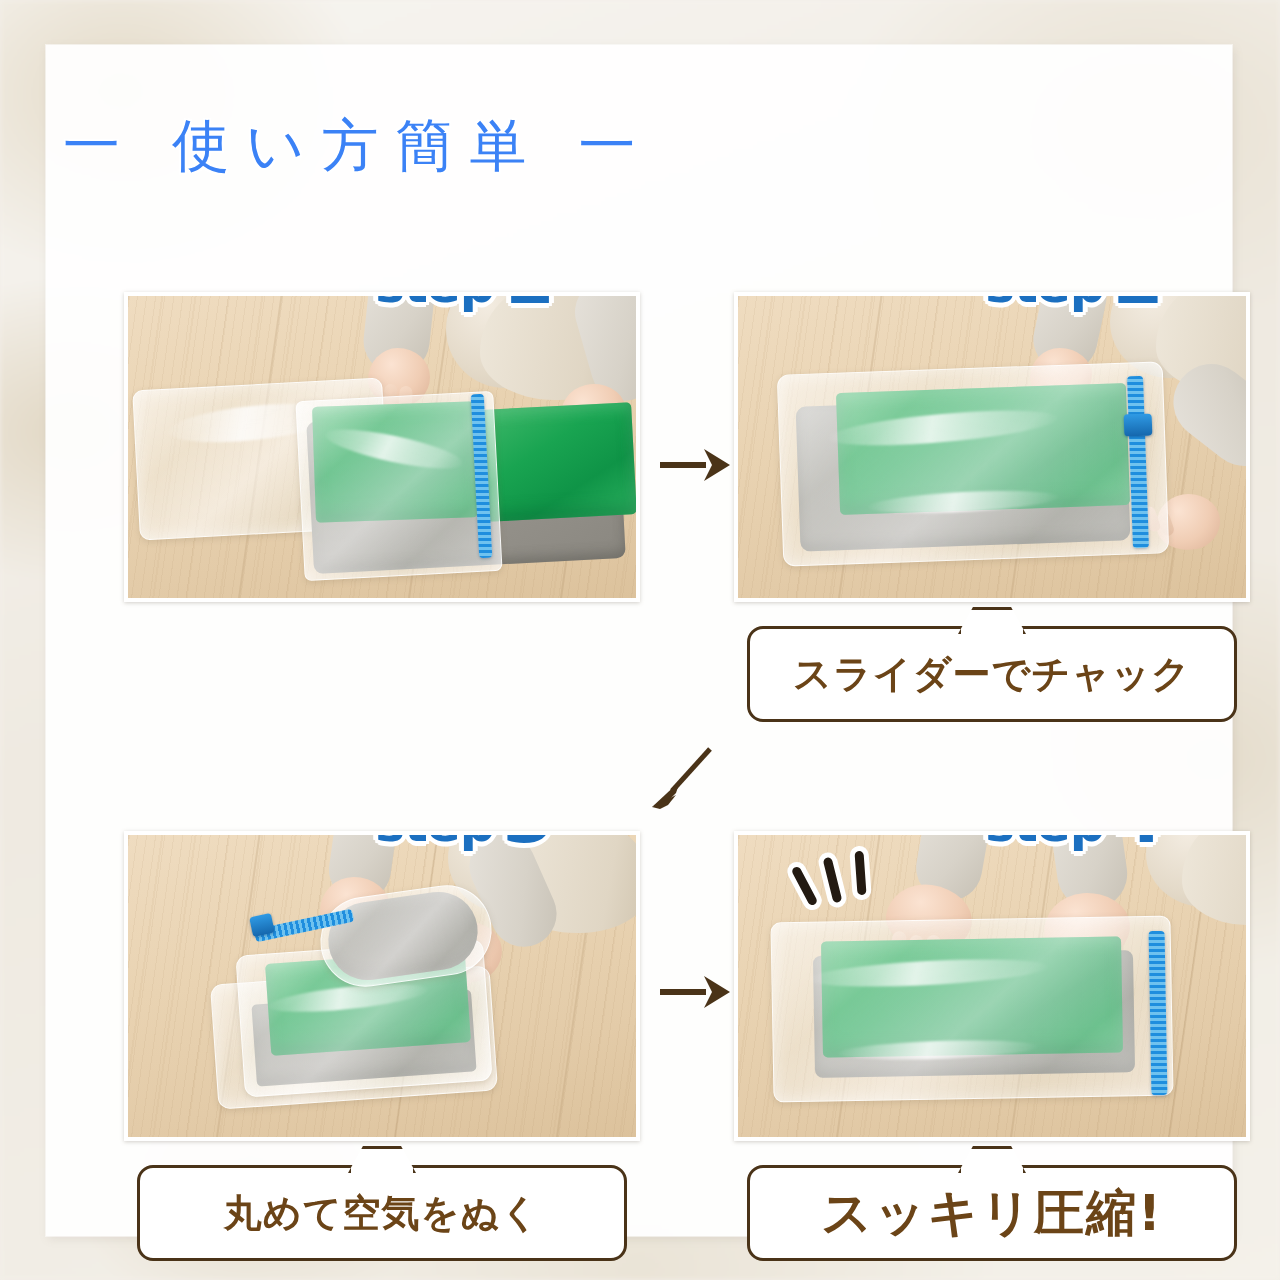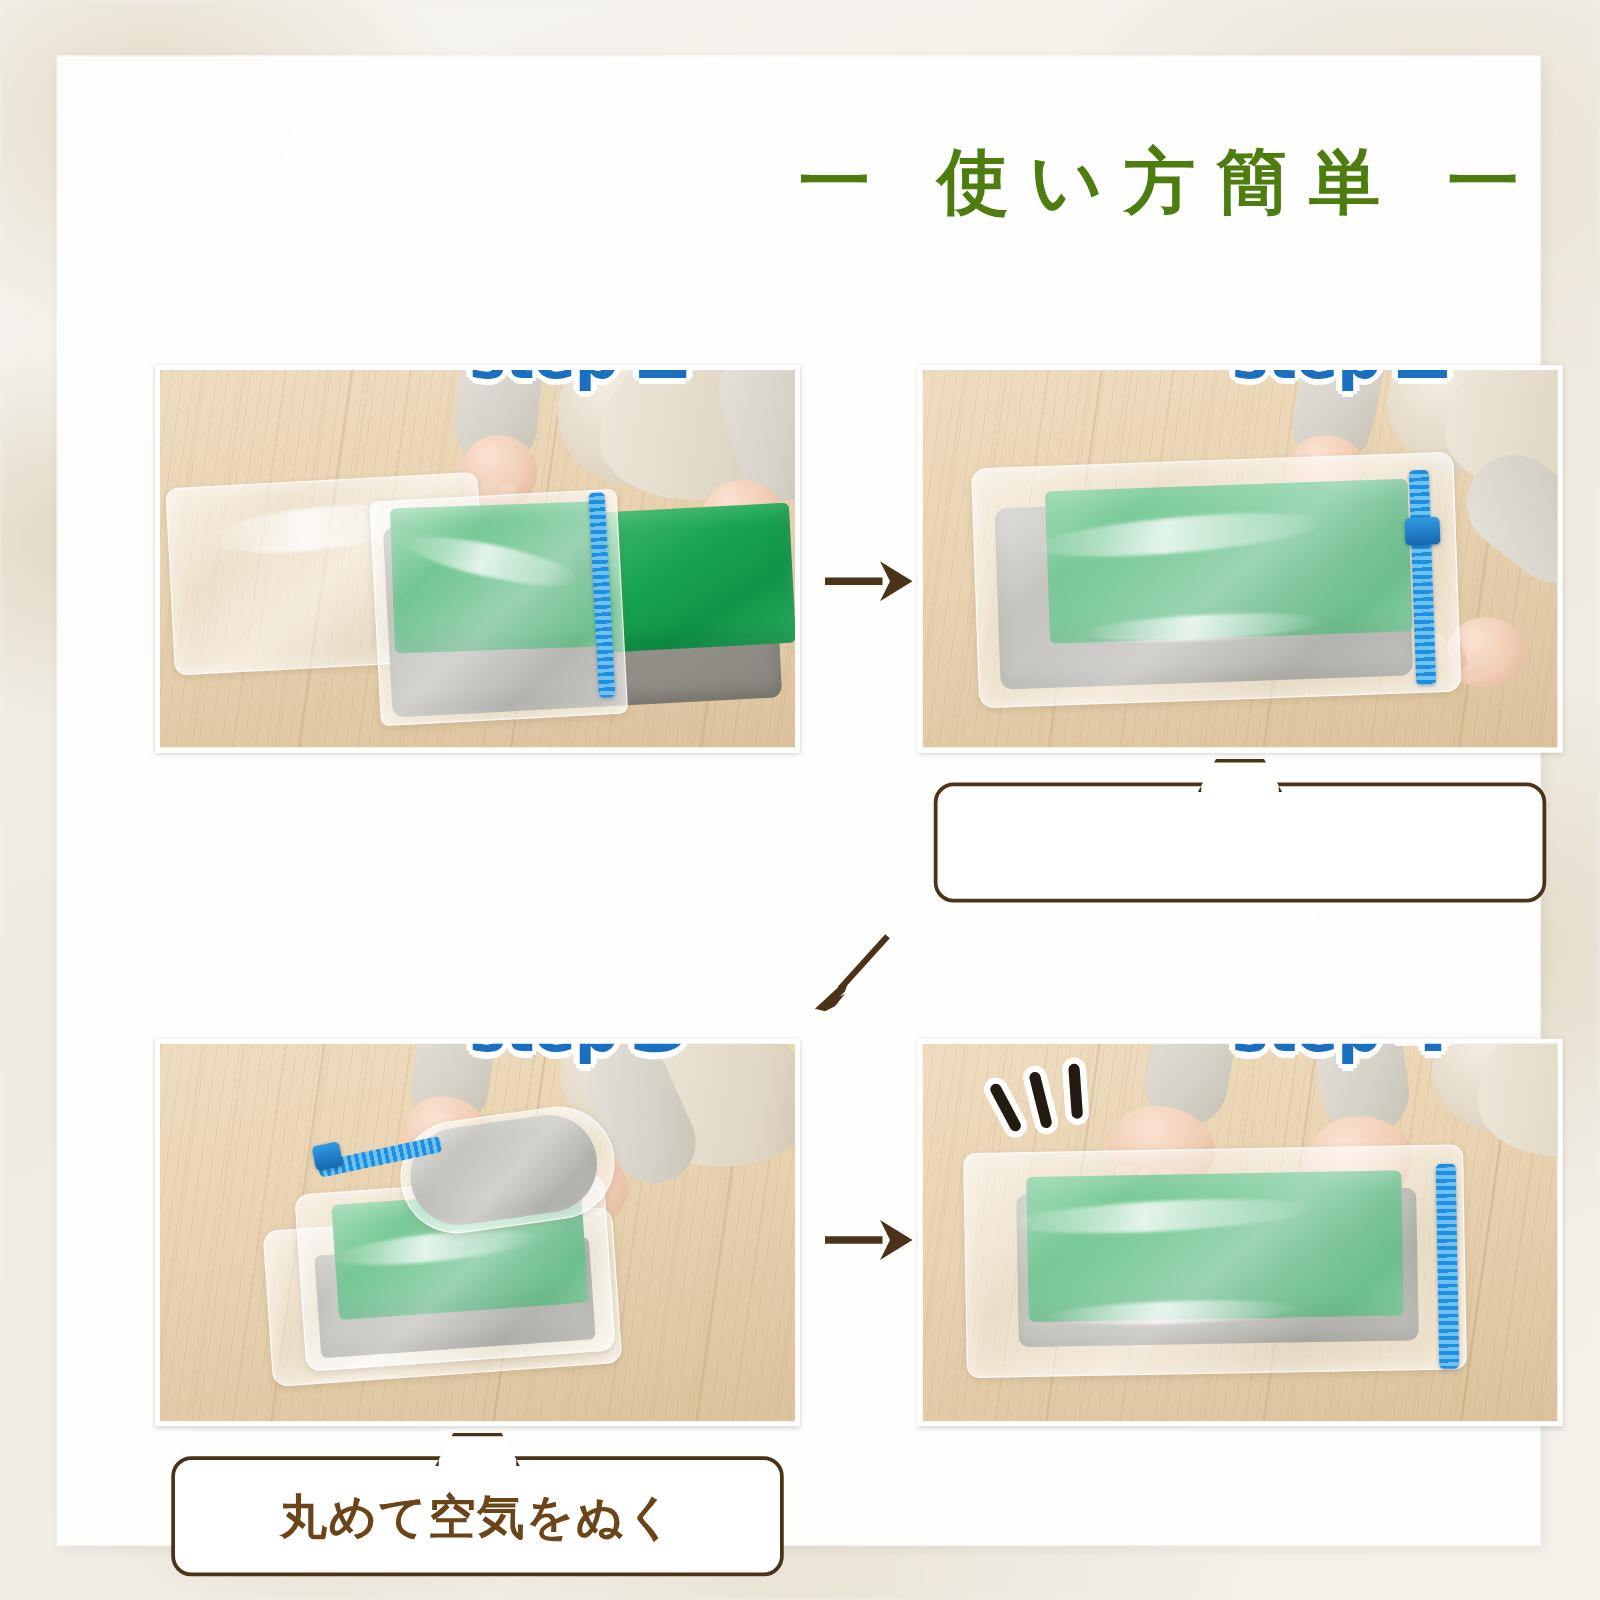--- a/index.html
+++ b/index.html
@@ -42,25 +42,25 @@
     box-shadow: 0 0 0 1px rgba(255,255,255,0.55),
                 2px 3px 9px rgba(120,112,98,0.13);
   }
 
   
   #heading {
     position: absolute;
     top: 63px;
     left: 0;
     width: 100%;
-    text-align: right;
+    text-align: left;
     font-family: "DejaVu Sans", "Liberation Sans", sans-serif;
     font-size: 57px;
-    font-weight: 700;
-    color: #4d7c0f;
+    font-weight: 400;
+    color: #3b82f6;
     letter-spacing: 17px;
     text-indent: 17px;
     white-space: nowrap;
     text-shadow:
       0 0 9px #ffffff, 0 0 9px #ffffff, 0 0 7px #ffffff,
       2px 2px 0 #ffffff, -2px 2px 0 #ffffff, 2px -2px 0 #ffffff, -2px -2px 0 #ffffff;
   }
 
   
   .step-block { position: absolute; }
@@ -372,20 +372,21 @@
         <div class="badge-inner">
 
           <span class="step-word">step</span>
           <span class="step-num">2</span>
         </div>
       </div>
     </div>
 
     <div class="caption">
       <div>
+        <div class="caption-text">スライダーでチャック</div>
       </div>
     </div>
   </div>
 
   <div class="step-block" id="step-3">
 
     <div class="photo-frame">
       <div class="scene">
         <div class="plank-line" style="left:108px; top:-20px; width:2px; height:360px; transform:rotate(8deg);"></div>
         <div class="plank-line" style="left:286px; top:-20px; width:2px; height:360px; transform:rotate(8deg);"></div>
@@ -465,20 +466,25 @@
 
       <div class="step-badge">
         <div class="badge-inner">
 
           <span class="step-word">step</span>
           <span class="step-num">4</span>
         </div>
       </div>
     </div>
 
+    <div class="caption">
+      <div>
+        <div class="caption-text strong">スッキリ圧縮!</div>
+      </div>
+    </div>
   </div>
 
   <svg class="arrow" id="arrow-1-2" width="74" height="44" viewBox="0 0 74 44">
     <line x1="2" y1="22" x2="48" y2="22" stroke="#4a3318" stroke-width="6"></line>
     <path d="M46 6 L72 22 L46 38 L54 22 Z" fill="#4a3318"></path>
   </svg>
 
   <svg class="arrow" id="arrow-2-3" width="74" height="70" viewBox="0 0 74 70">
     <line x1="64" y1="6" x2="26" y2="48" stroke="#4a3318" stroke-width="5"></line>
     <path d="M6 64 L34 38 L30 50 L20 60 Z" fill="#4a3318"></path>

